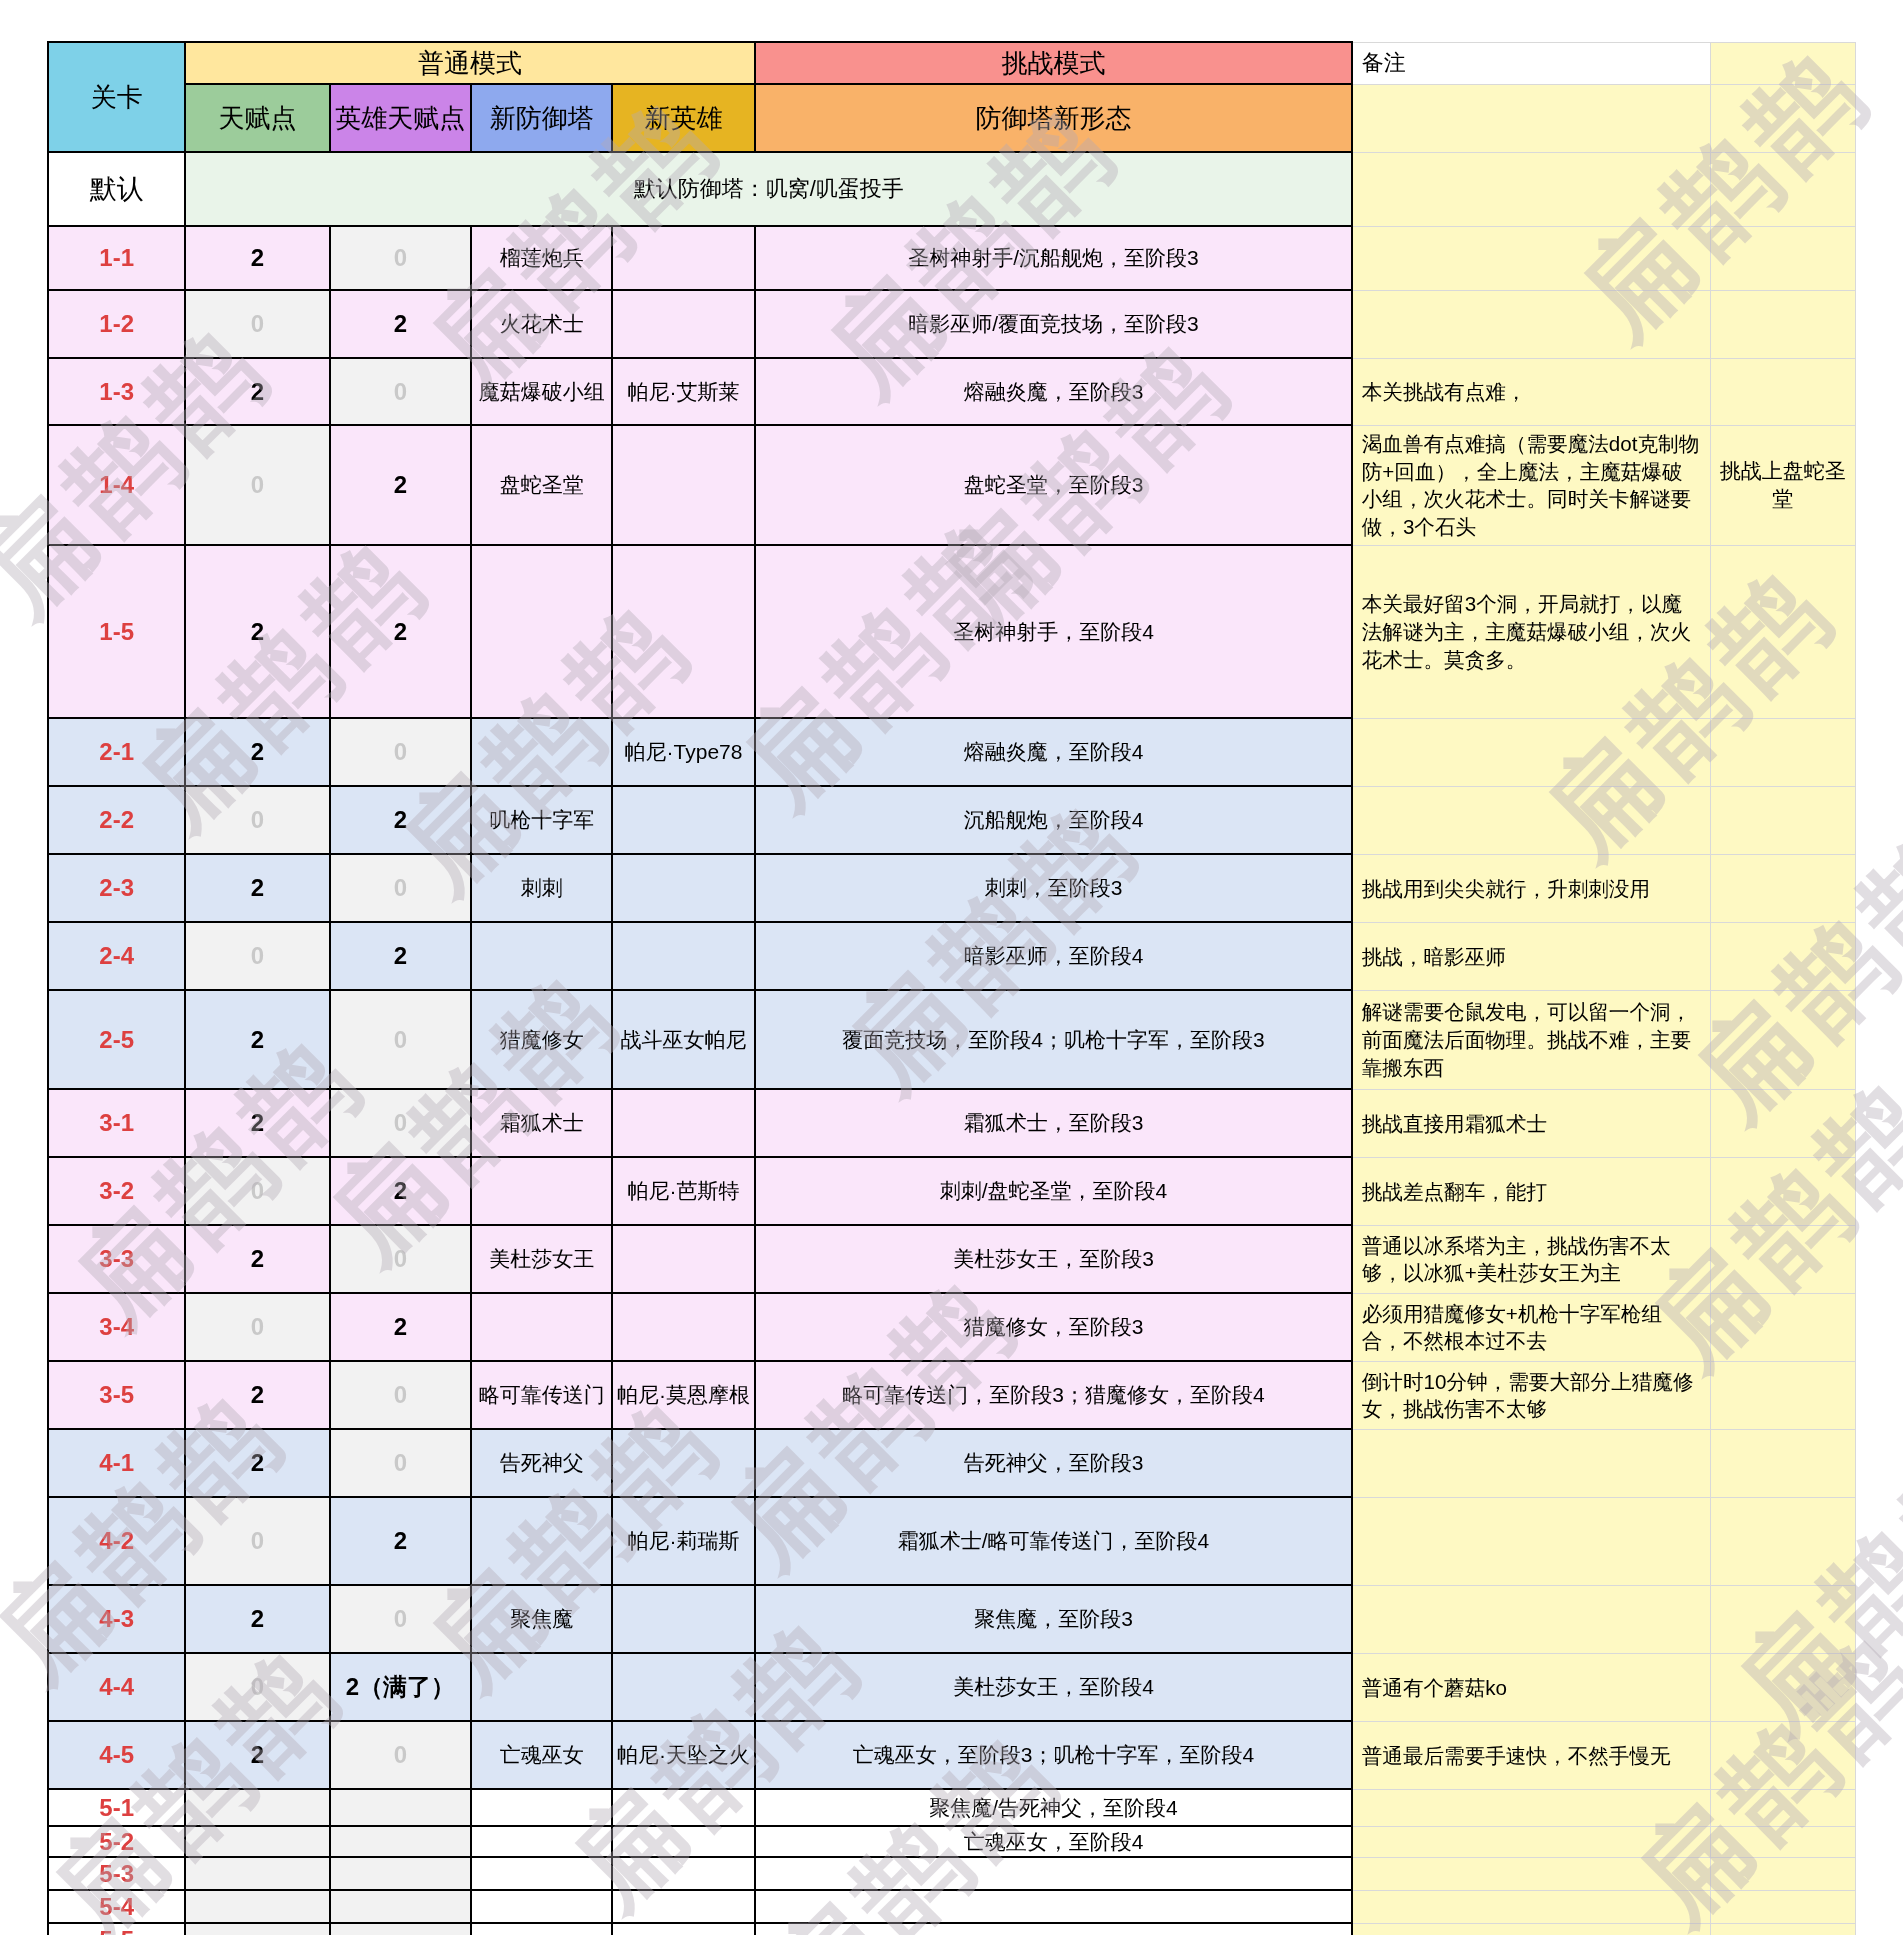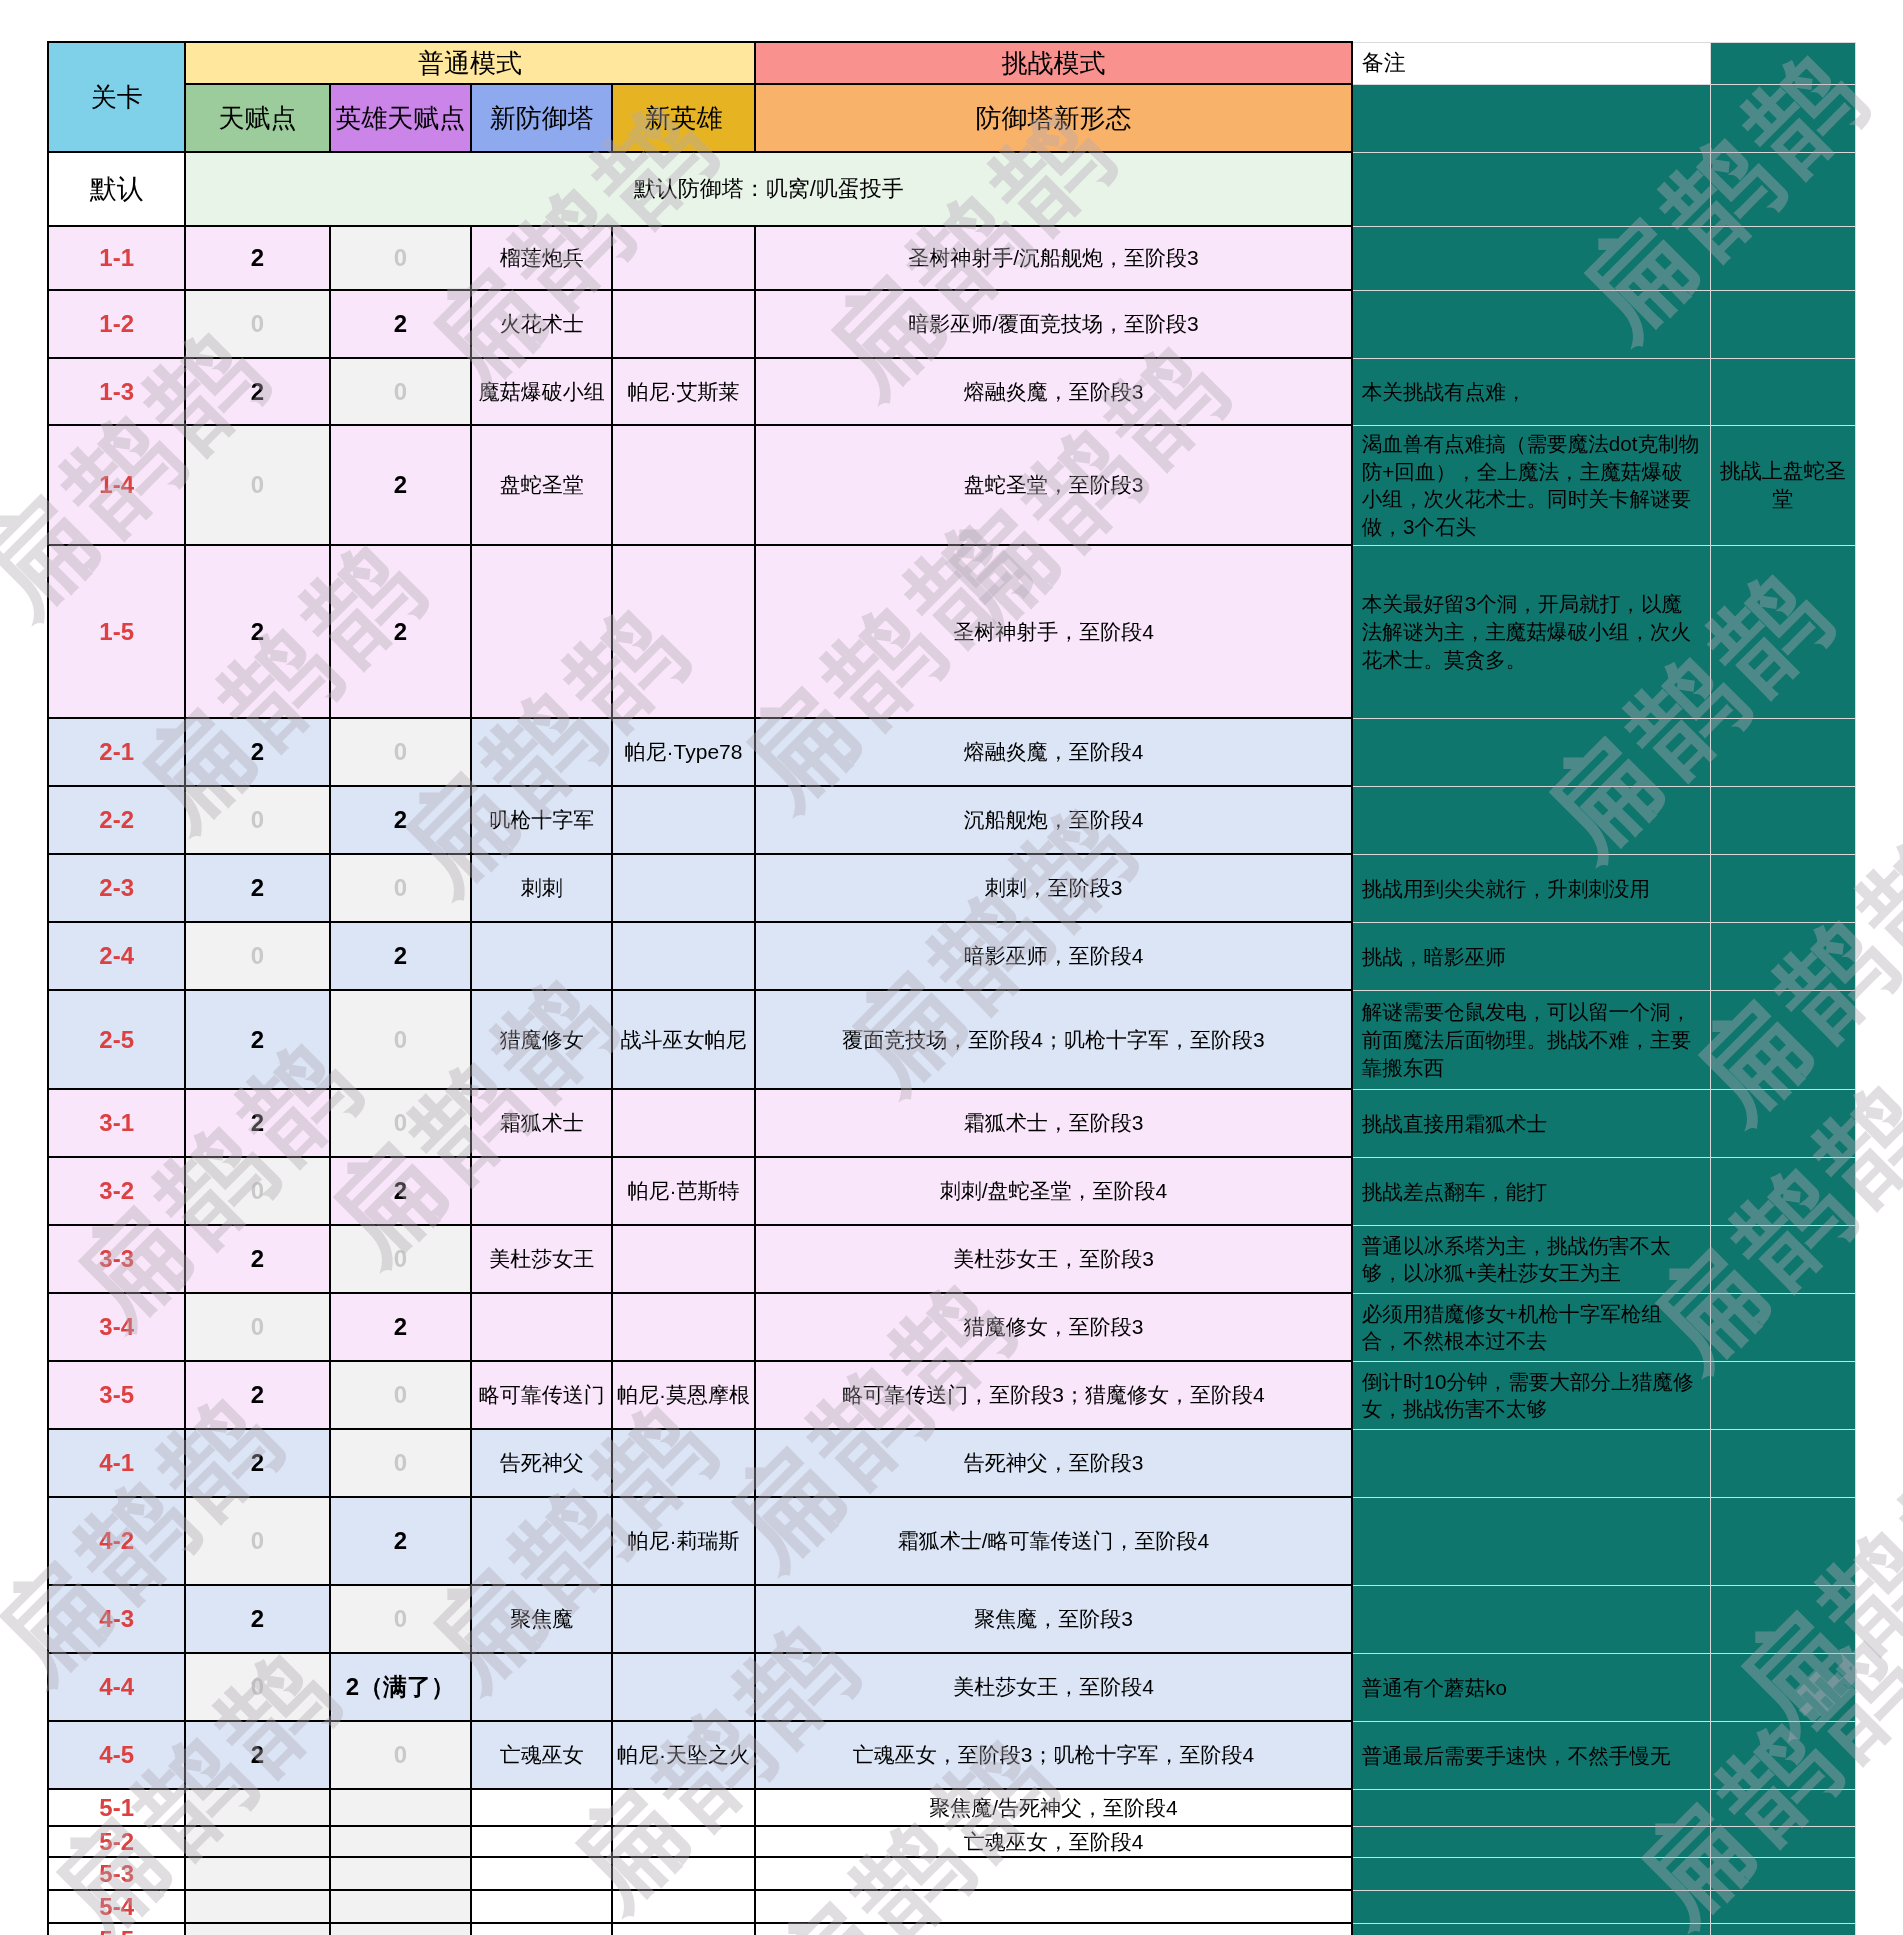--- a/index.html
+++ b/index.html
@@ -10,21 +10,21 @@
   }
   table.sheet{
     position:absolute;left:47px;top:41px;
     border-collapse:collapse;table-layout:fixed;width:1809px;
   }
   td{vertical-align:middle;text-align:center;font-size:21px;overflow:hidden;padding:0 2.8px;}
   
   td.m{border-left:2.1px solid #000;border-right:2.1px solid #000;border-top:2.8px solid #000;border-bottom:2.8px solid #000;}
   tr.thin td.m{border-top-width:2.1px;border-bottom-width:2.1px;}
   
-  td.plain{border:0.7px solid var(--grid-gray);background:#0f766e;}
+  td.plain{border:0.7px solid var(--grid-gray);background:#fef9c3;}
   td.hcell{font-size:26px;}
   td.cy{background:var(--level-header);}
   td.yel{background:var(--normal-mode);}
   td.sal{background:var(--challenge-mode);}
   td.grn{background:var(--talent);}
   td.pur{background:var(--hero-talent);}
   td.per{background:var(--new-tower);}
   td.gld{background:var(--new-hero);}
   td.org{background:var(--tower-new-form);margin-top:16px;}
   td.note-h{text-align:left;vertical-align:top;padding:5.7px 8.5px;font-size:22px;background:#fff;}

